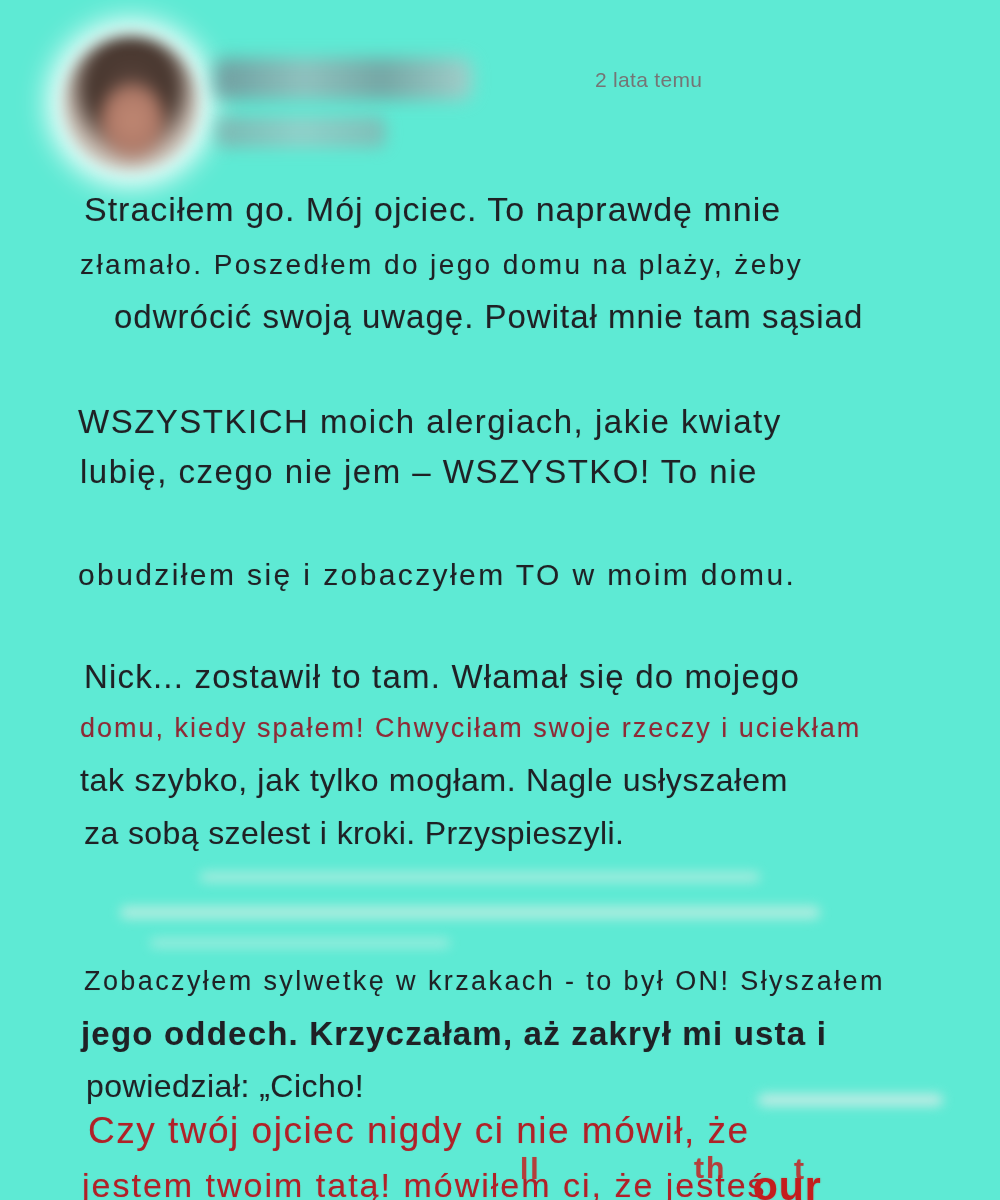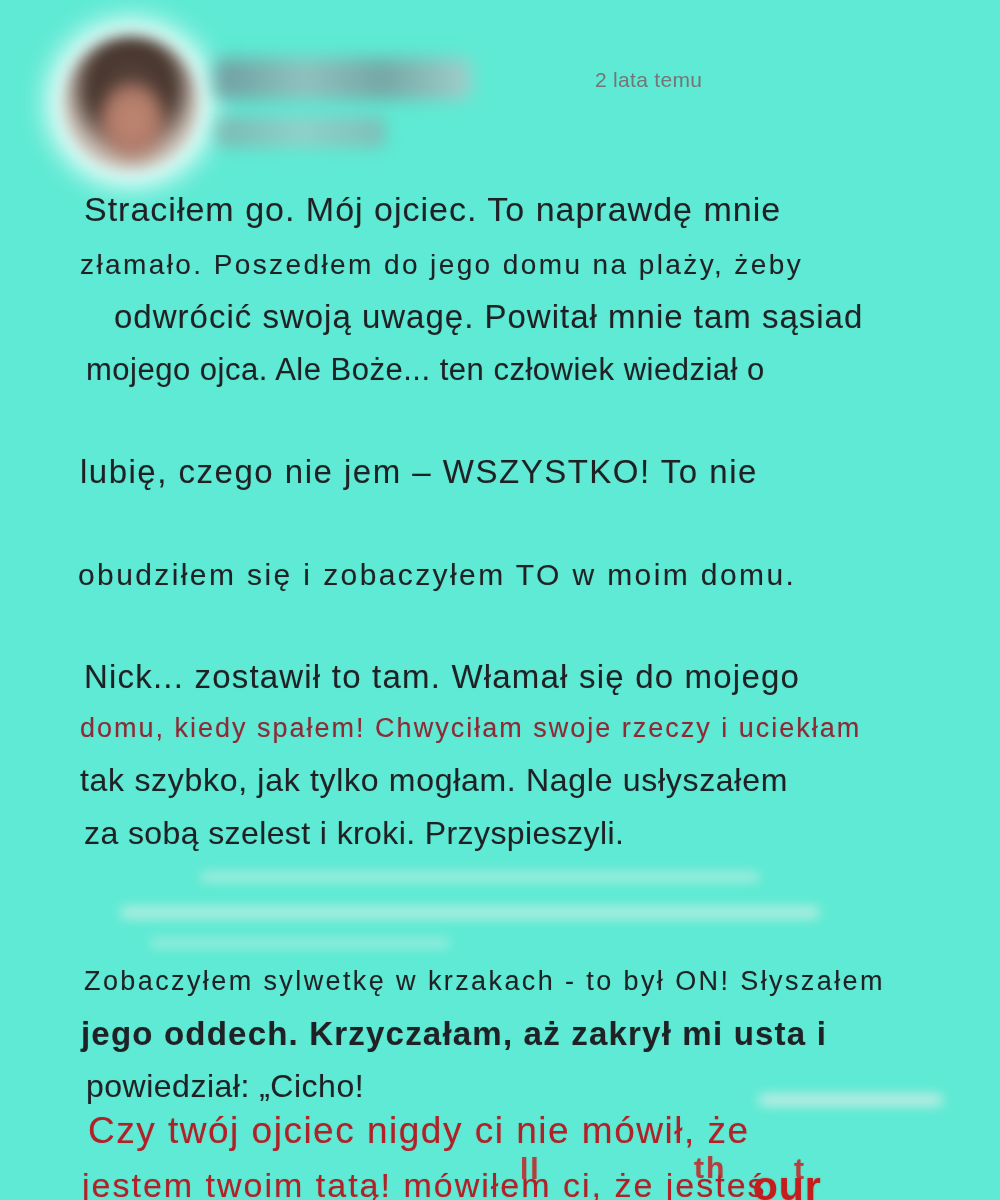--- a/index.html
+++ b/index.html
@@ -89,21 +89,21 @@
   <span class="timestamp">2 lata temu</span>
 
   <div class="art art1"></div>
   <div class="art art2"></div>
   <div class="art art3"></div>
   <div class="art art4"></div>
 
   <p class="line l1">Straciłem go. Mój ojciec. To naprawdę mnie</p>
   <p class="line l2">złamało. Poszedłem do jego domu na plaży, żeby</p>
   <p class="line l3">odwrócić swoją uwagę. Powitał mnie tam sąsiad</p>
-  <p class="line l4">mojego ojca. Ale Boże... ten człowiek wiedział o</p>
+  <p class="line l5">WSZYSTKICH moich alergiach, jakie kwiaty</p>
   <p class="line l6">lubię, czego nie jem – WSZYSTKO! To nie</p>
   <p class="line l8">obudziłem się i zobaczyłem TO w moim domu.</p>
   <p class="line l9">Nick... zostawił to tam. Włamał się do mojego</p>
   <p class="line l10">domu, kiedy spałem! Chwyciłam swoje rzeczy i uciekłam</p>
   <p class="line l11">tak szybko, jak tylko mogłam. Nagle usłyszałem</p>
   <p class="line l12">za sobą szelest i kroki. Przyspieszyli.</p>
   <p class="line l13">Zobaczyłem sylwetkę w krzakach - to był ON! Słyszałem</p>
   <p class="line l14">jego oddech. Krzyczałam, aż zakrył mi usta i</p>
   <p class="line l15">powiedział: „Cicho!</p>
   <p class="line l16">Czy twój ojciec nigdy ci nie mówił, że</p>

